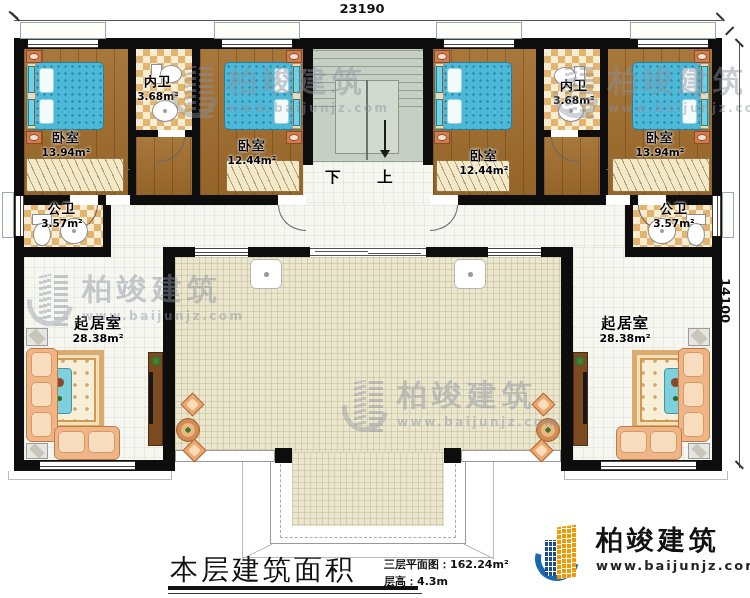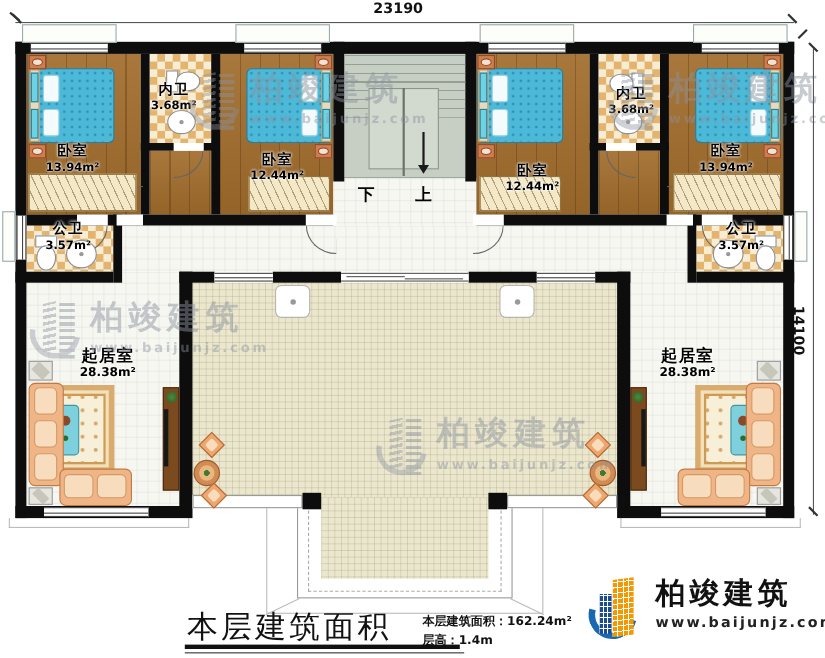--- a/index.html
+++ b/index.html
@@ -404,22 +404,22 @@
   <div class="dimline" style="left:739px;top:44px;width:1px;height:424px"></div>
   <div class="tick" style="left:734px;top:42px;transform:rotate(45deg)"></div>
   <div class="tick" style="left:734px;top:464px;transform:rotate(45deg)"></div>
   <div class="dimtext" style="left:697px;top:293px;width:56px;background:transparent;transform:rotate(90deg)">14100</div>
   <div class="tick" style="left:8px;top:14px;transform:rotate(40deg)"></div>
   <div class="tick" style="left:724px;top:30px;transform:rotate(-45deg)"></div>
 
   <div class="ttl-main">本层建筑面积</div>
   <div class="uline1"></div>
   <div class="uline2"></div>
-  <div class="ttl-sub" style="top:557px">本层建筑面积：162.24m²</div>
-  <div class="ttl-sub" style="top:574px">层高：1.4m</div>
+  <div class="ttl-sub" style="top:557px">三层平面图：162.24m²</div>
+  <div class="ttl-sub" style="top:574px">层高：4.3m</div>
 
   <div class="logo">
     <span class="lg">
         <i class="sw"></i>
         <i class="bb"></i>
         <i class="bo"></i>
       </span>
     <span>
       <span class="lnm">柏竣建筑</span><br>
       <span class="lurl">www.baijunjz.com</span>

